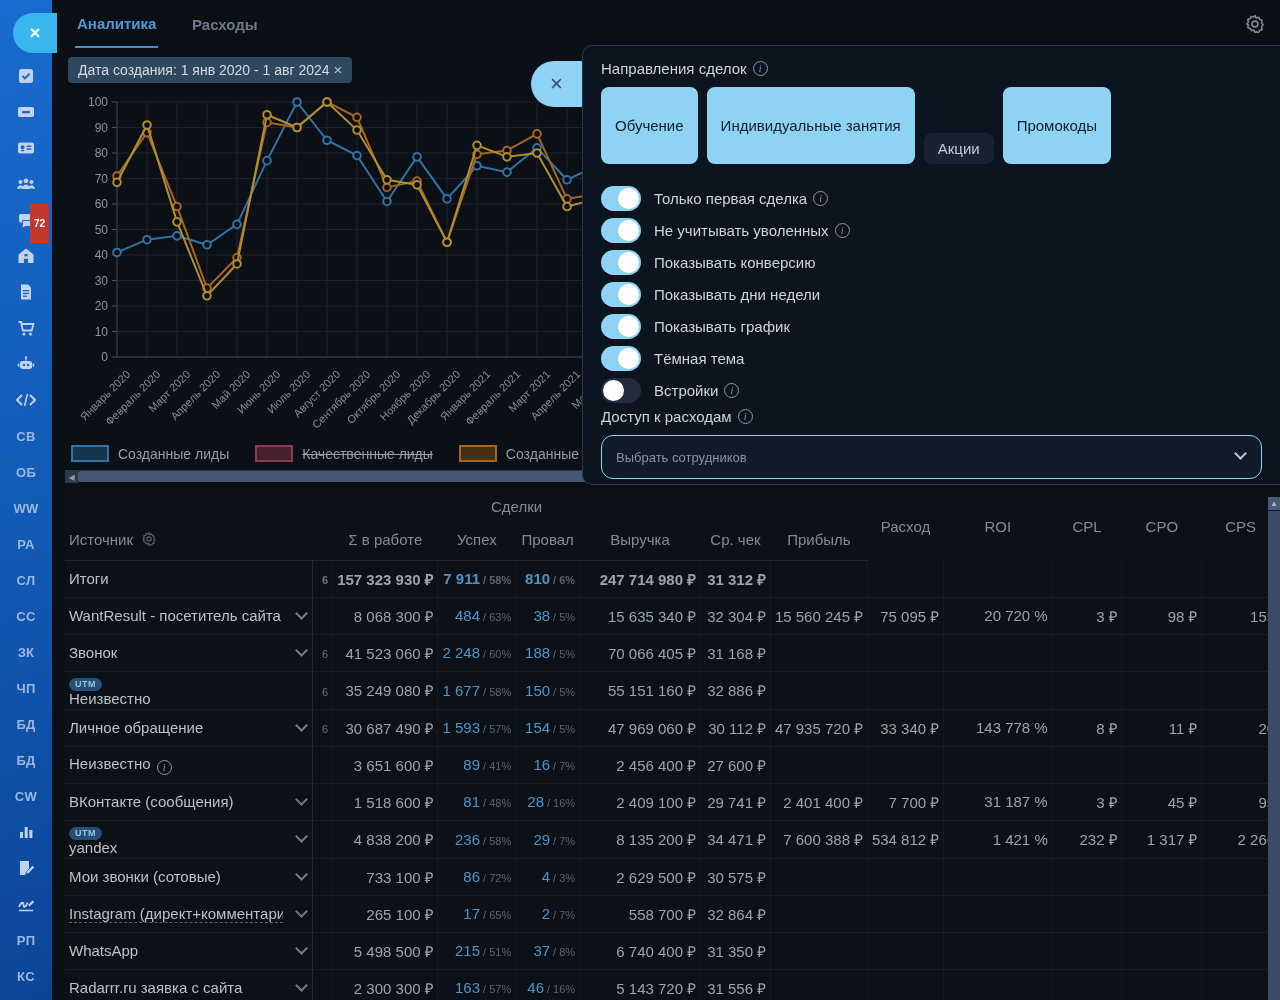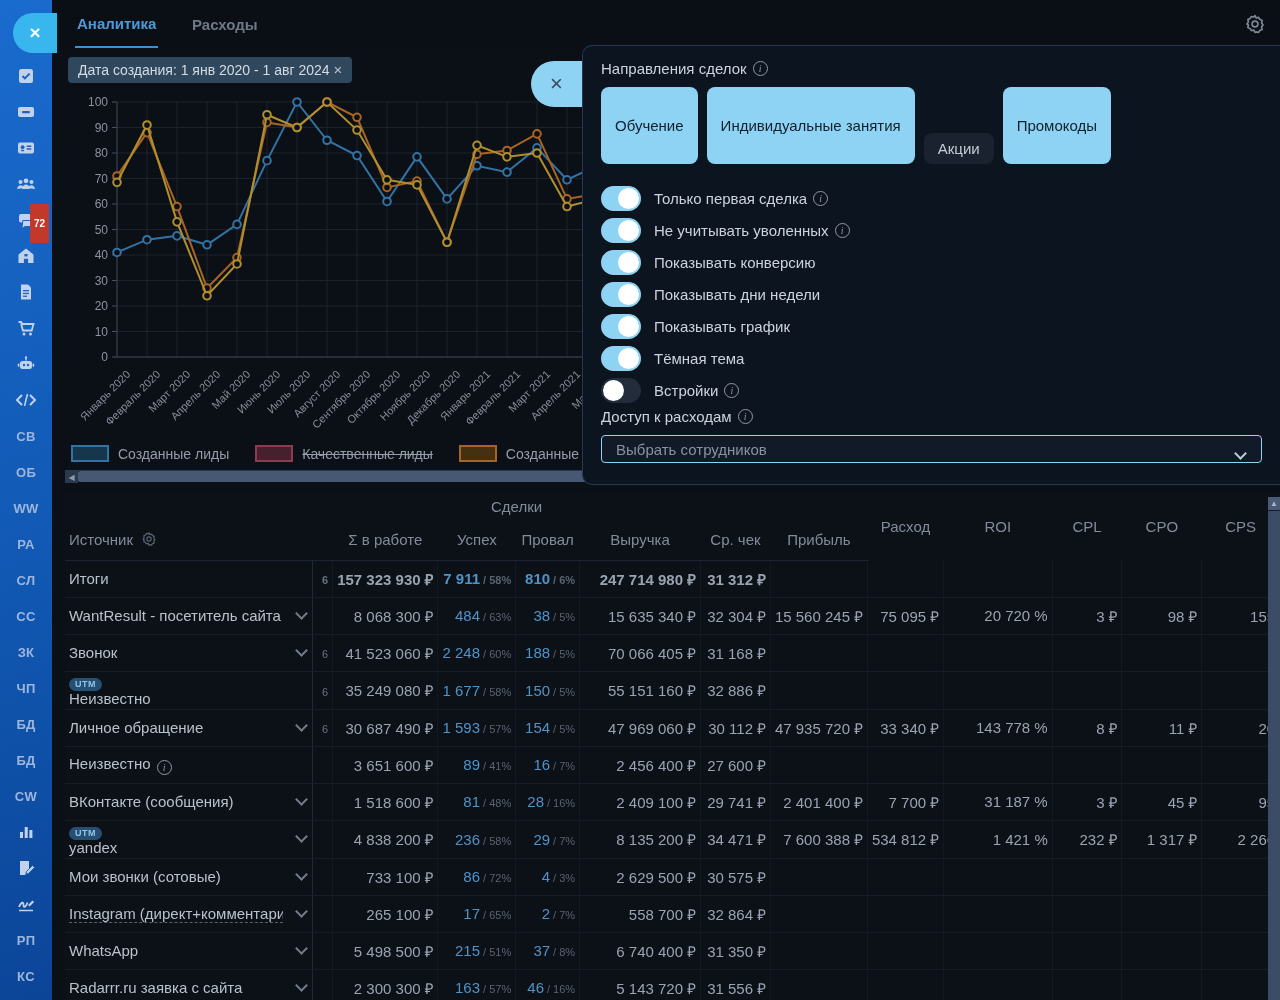--- a/index.html
+++ b/index.html
@@ -93,22 +93,22 @@
   .dir-btn { border-radius:8px; padding:7px 14px; font-size:15px; cursor:pointer; border:none;
     font-family:"Liberation Sans",sans-serif; }
   .dir-on { background:#8ed2f4; color:#10202e; }
   .dir-off { background:#1a2230; color:#c3cad3;margin-top:46px; }
   .tg-row { display:flex; align-items:center; height:32px; cursor:pointer;}
   .tg { width:40px; height:25px; border-radius:13px; position:relative; flex:none; }
   .tg-on { background:#8ed2f4; } .tg-off { background:#232c3a; }
   .tg .knob { position:absolute; top:2px; width:21px; height:21px; border-radius:50%; background:#fff; }
   .tg-on .knob { right:2px; } .tg-off .knob { left:2px; }
   .tg-lab { font-size:15px; color:#ccd3db; margin-left:13px; display:flex; align-items:center;}
-  #emp-select { margin-top:8px; height:28px; background:#101a28; border:1.5px solid #8ed2f4;
-    border-radius:4px; display:flex; align-items:center; padding:0 14px; font-size:15px; color:#8893a1;
+  #emp-select { margin-top:8px; height:44px; background:#101a28; border:1.5px solid #8ed2f4;
+    border-radius:12px; display:flex; align-items:center; padding:0 14px; font-size:13px; color:#8893a1;
     cursor:pointer; position:relative;}
   #emp-select .chev2 { position:absolute; right:16px; top:13px; width:9px; height:9px;
     border-right:2px solid #c3cad3; border-bottom:2px solid #c3cad3; transform:rotate(45deg); }
   #access-lab { margin-top:2px; }
 </style>
 </head>
 <body>
 
 <div id="sidebar">
   <div id="sb-close">×</div>

